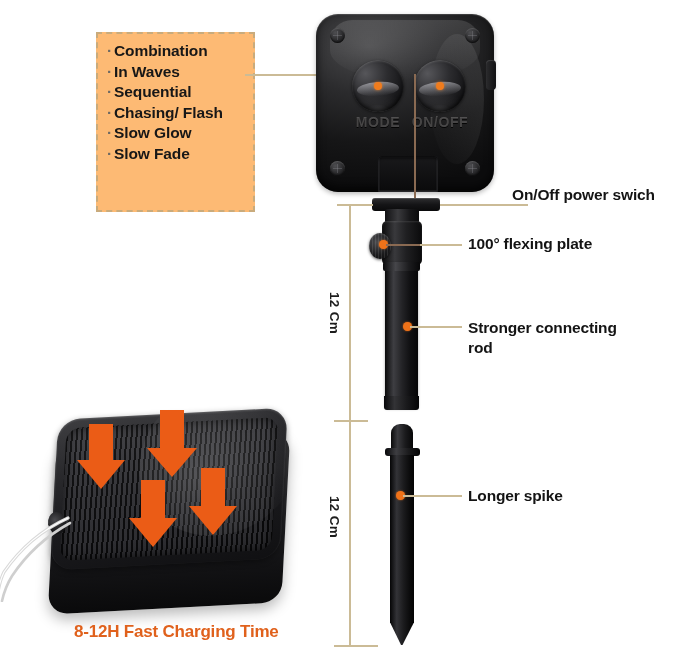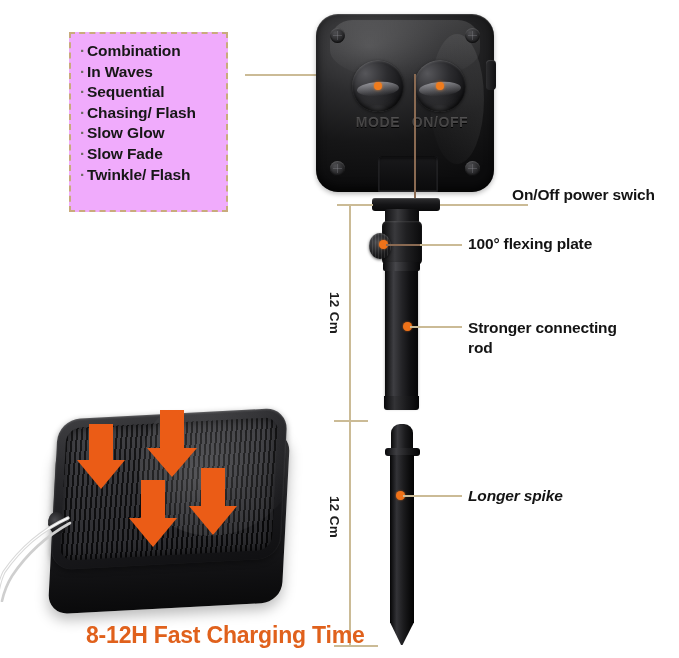--- a/index.html
+++ b/index.html
@@ -18,27 +18,27 @@
     height: 658px;
     background: #ffffff;
     overflow: hidden;
   }
 
   
   .abs { position: absolute; }
 
   
   #mode-box {
-    left: 69px;
+    left: 96px;
     top: 32px;
     width: 159px;
     height: 180px;
     border: 2px dashed #c9ab7c;
     box-sizing: border-box;
-    background: #f0abfc;
+    background: #fdba74;
   }
   #mode-list {
     list-style: none;
     margin: 0;
     padding: 7px 0 0 9px;
   }
   #mode-list li {
     font-size: 15.5px;
     font-weight: bold;
     color: #171717;
@@ -300,42 +300,40 @@
     transform: rotate(-8deg);
   }
   #panel-cable { position: absolute; left: -44px; top: 108px; width: 100px; height: 90px; }
 
   .sun-arrow { position: absolute; }
   .sun-arrow svg { display: block; }
 
   
   #charge-text {
     left: 74px; top: 622px;
-    font-size: 23px;
+    font-size: 17px;
     font-weight: bold;
     color: #e0611c;
     letter-spacing: -0.2px;
     white-space: nowrap;
-    margin-left: 12px;
   }
 </style>
 </head>
 <body>
 
 <div id="page">
 
   <div class="abs" id="mode-box">
     <ul id="mode-list">
       <li><span class="bullet">·</span><span>Combination</span></li>
       <li><span class="bullet">·</span><span>In Waves</span></li>
       <li><span class="bullet">·</span><span>Sequential</span></li>
       <li><span class="bullet">·</span><span>Chasing/ Flash</span></li>
       <li><span class="bullet">·</span><span>Slow Glow</span></li>
       <li><span class="bullet">·</span><span>Slow Fade</span></li>
-      <li><span class="bullet">·</span><span>Twinkle/ Flash</span></li>
     </ul>
   </div>
 
   <div class="abs leader leader-h" style="left:245px; top:74px; width:85px;"></div>
   <div class="abs leader leader-h leader-dark" style="left:330px; top:74px; width:50px;"></div>
 
   <div class="abs" id="head-wrap">
     <div id="head-body">
       <div id="head-sheen"></div>
       <div id="head-sheen2"></div>
@@ -384,21 +382,21 @@
   <div class="abs callout" style="left:468px; top:318px; width:170px;">
     <span>Stronger connecting</span><br>
     <span>rod</span>
   </div>
 
   <div class="abs" id="spike-top"></div>
   <div class="abs" id="spike-ring"></div>
   <div class="abs" id="spike-blade"></div>
   <div class="abs leader-dot" style="left:396px; top:491px;"></div>
   <div class="abs leader leader-h" style="left:403px; top:495px; width:59px;"></div>
-  <div class="abs callout" style="left:468px; top:486px;font-style:italic;">Longer spike</div>
+  <div class="abs callout" style="left:468px; top:486px;">Longer spike</div>
 
   <div class="abs dim-tick" style="left:337px; top:204px; width:36px;"></div>
   <div class="abs dim-line" style="left:349px; top:204px; height:242px;"></div>
   <div class="abs dim-tick" style="left:334px; top:420px; width:34px;"></div>
   <div class="abs dim-line" style="left:349px; top:420px; height:226px;"></div>
   <div class="abs dim-tick" style="left:334px; top:645px; width:44px;"></div>
 
   <div class="abs dim-label" style="left:342px; top:292px;">12 Cm</div>
   <div class="abs dim-label" style="left:342px; top:496px;">12 Cm</div>
 

